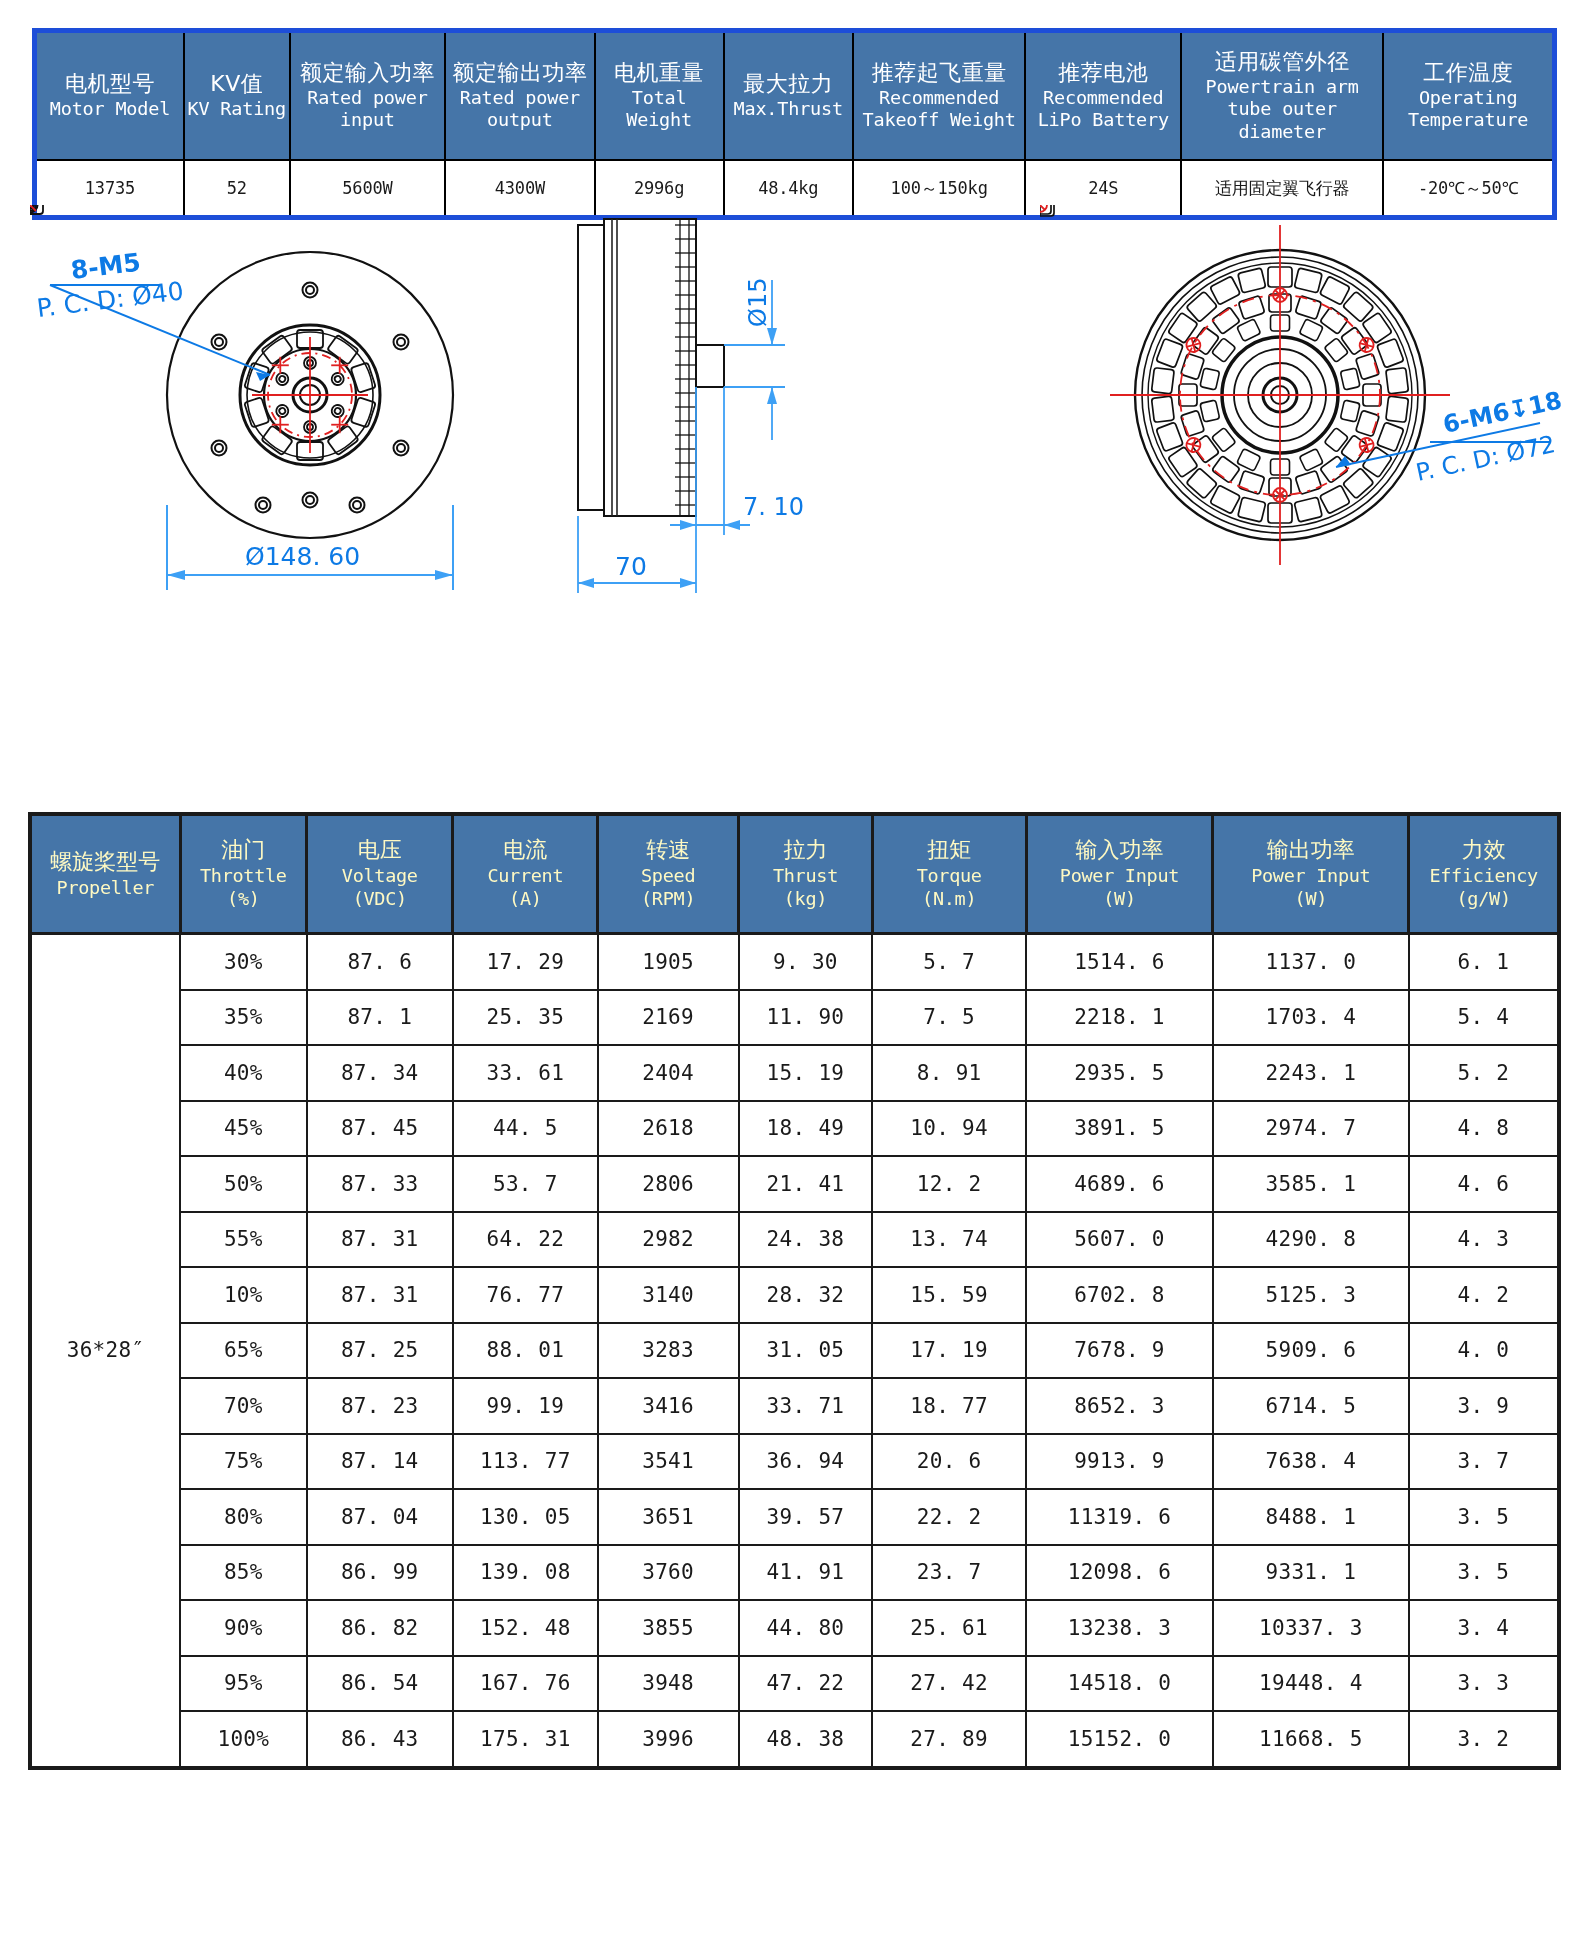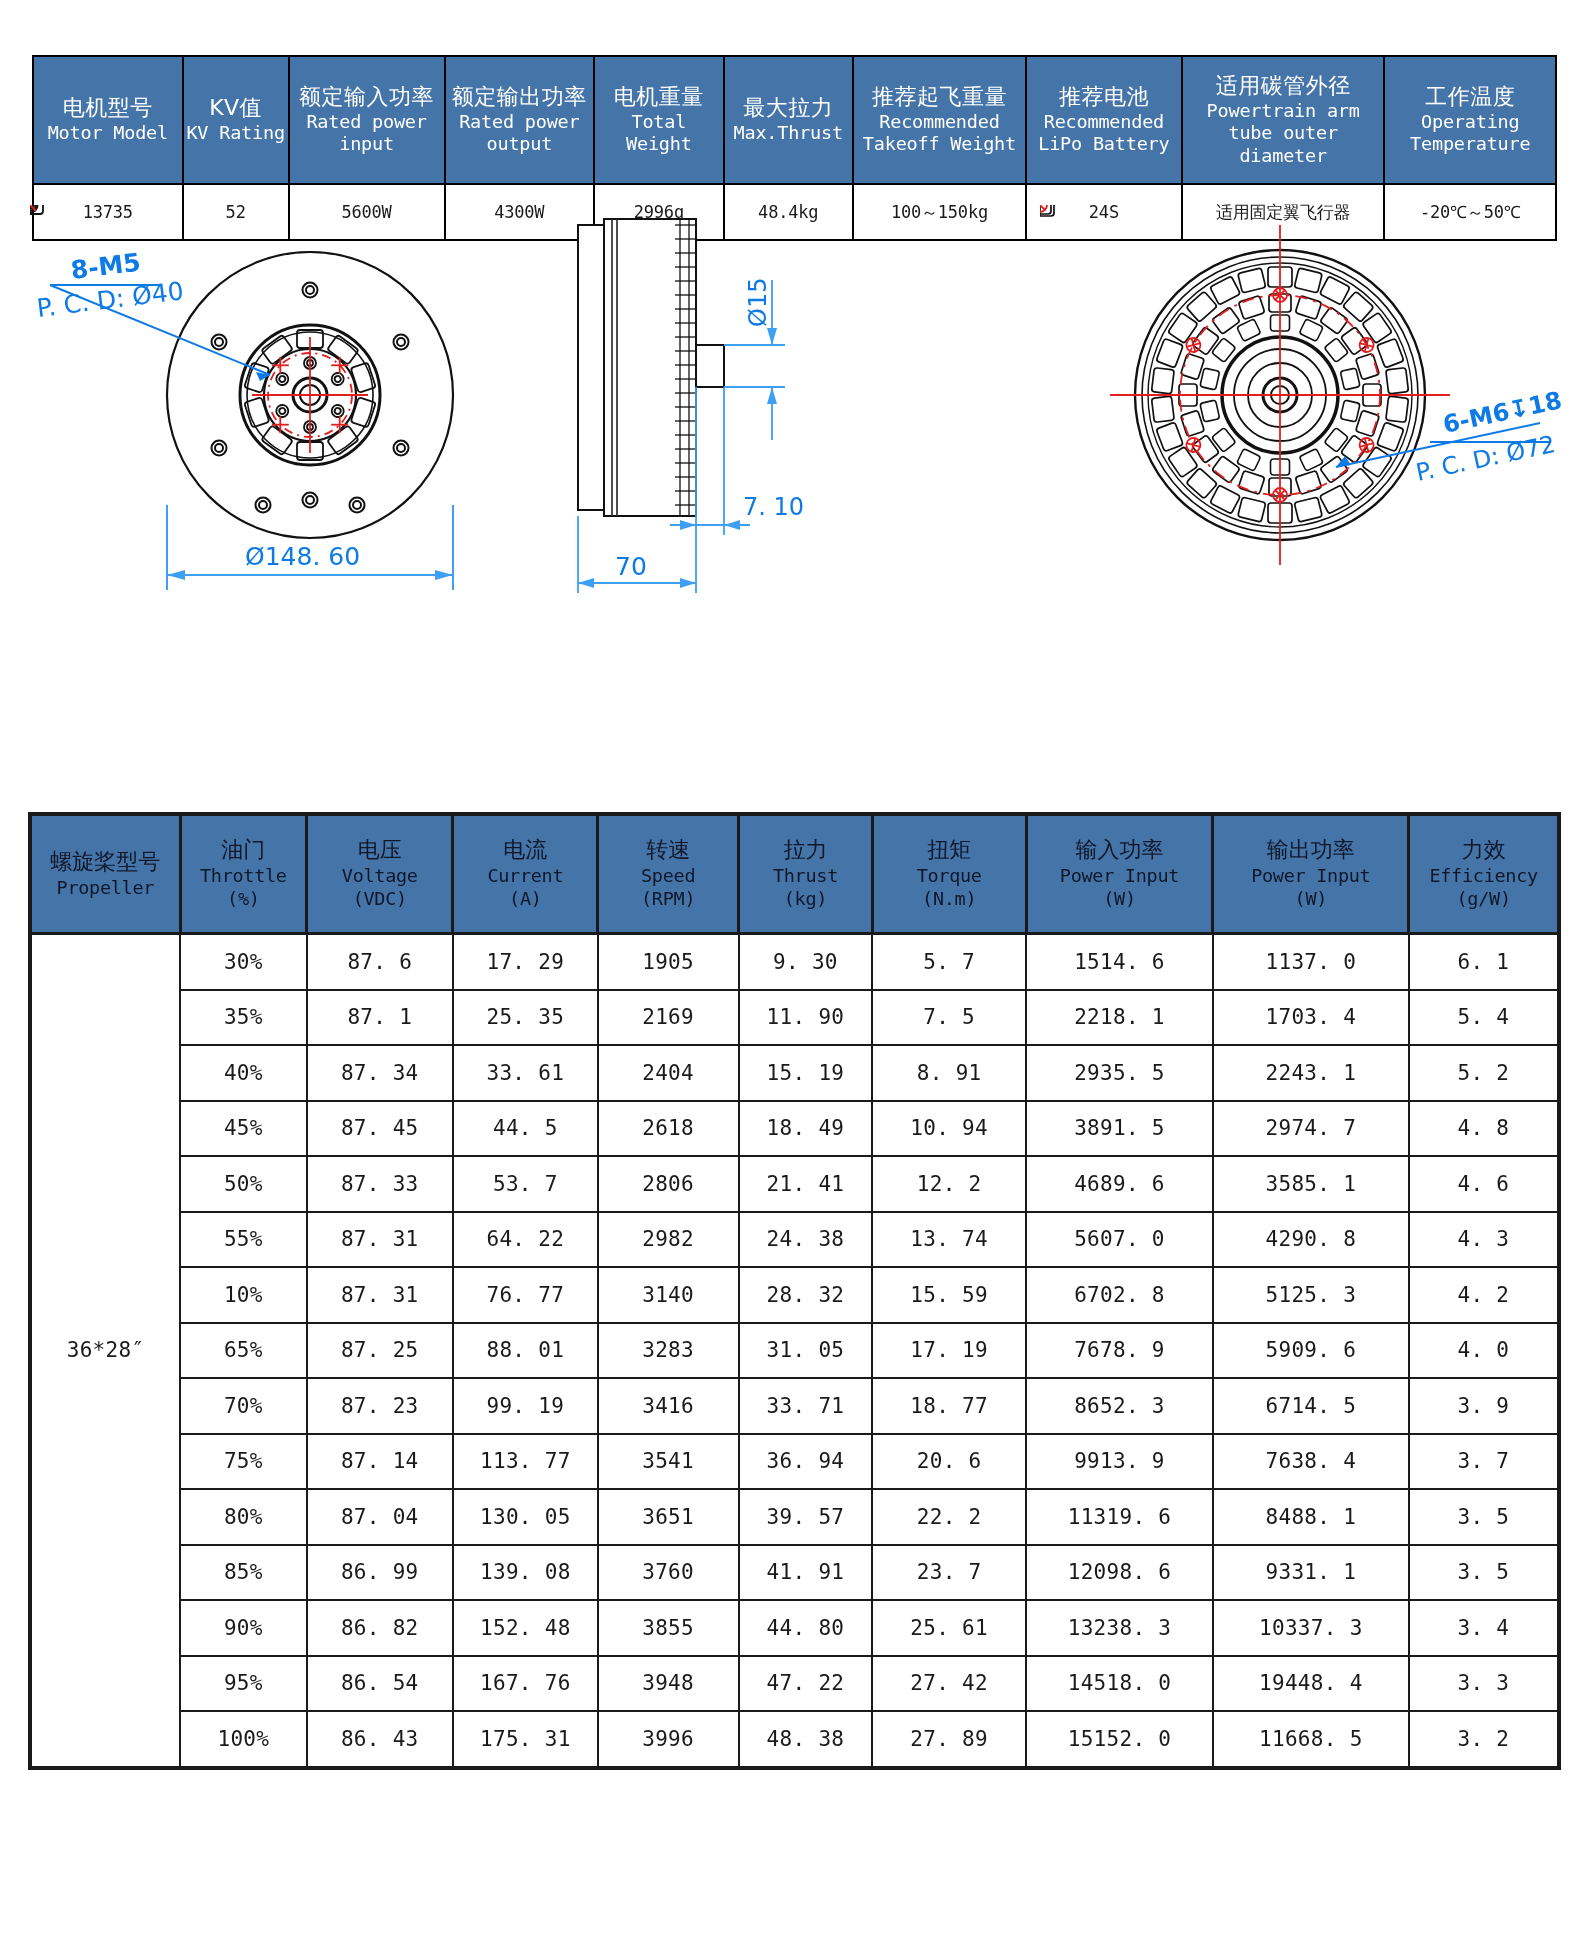--- a/index.html
+++ b/index.html
@@ -25,22 +25,21 @@
   .spec-wrap {
     position: absolute;
     left: 32px;
     top: 28px;
     width: 1525px;
   }
   table.spec {
     border-collapse: collapse;
     width: 100%;
     table-layout: fixed;
-    border: 1px solid #1d4ed8;
-    margin-top: 27px;
+    border: 5px solid #1d4ed8;
   }
   table.spec th, table.spec td {
     border: 2px solid #000;
     text-align: center;
     vertical-align: middle;
   }
   table.spec th {
     background: #4575a8;
     color: #ffffff;
     height: 118px;
@@ -93,21 +92,21 @@
     width: 1533px;
   }
   table.perf {
     border-collapse: collapse;
     width: 100%;
     table-layout: fixed;
     border: 4px solid #1a1a1a;
   }
   table.perf th {
     background: #4575a8;
-    color: #0f172a;
+    color: #fef9c3;
     border: 3px solid #1a1a1a;
     height: 112px;
     font-weight: normal;
     padding: 2px;
     vertical-align: middle;
   }
   table.perf th .h-cn {
     font-size: 22px;
     line-height: 1.22;
     font-family: "DejaVu Sans", "Liberation Sans", sans-serif;

